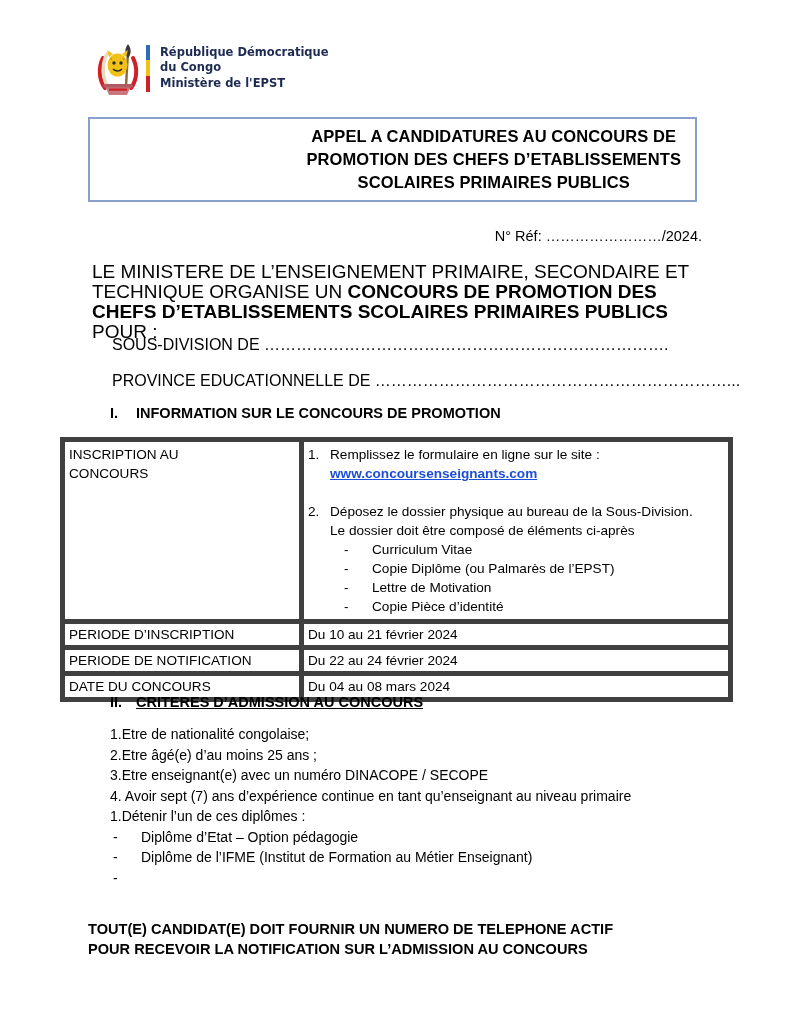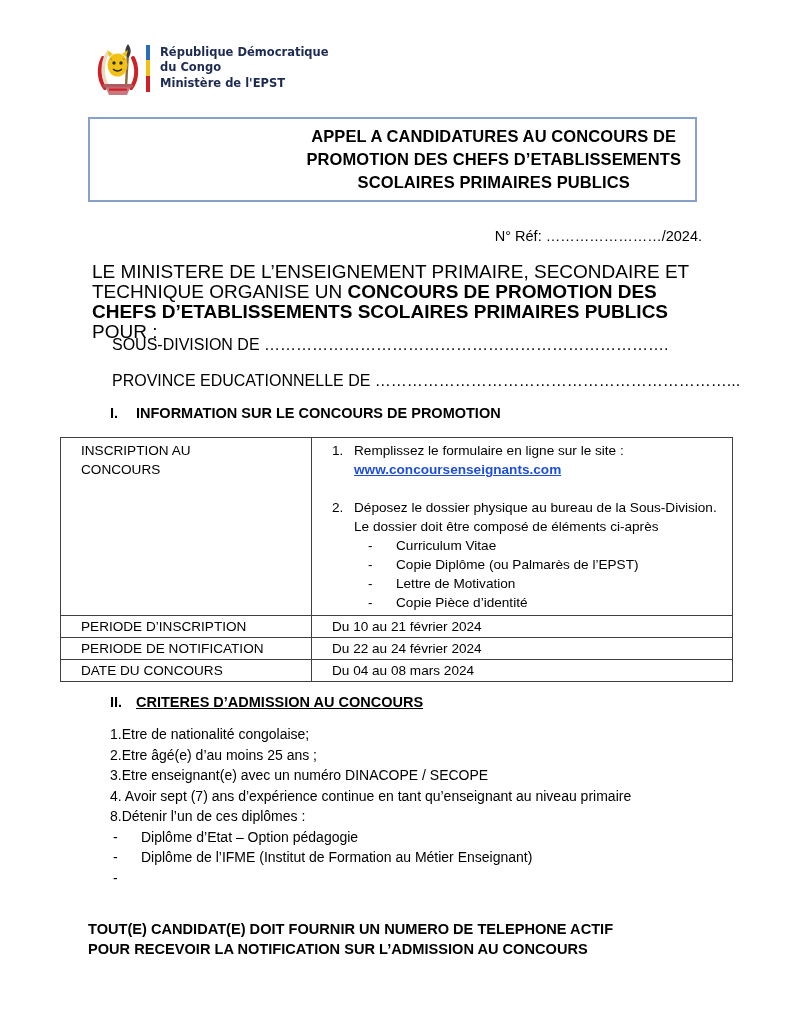--- a/index.html
+++ b/index.html
@@ -135,23 +135,23 @@
   .info-table {
     position: absolute;
     left: 60px;
     top: 437px;
     width: 673px;
     border-collapse: collapse;
     table-layout: fixed;
     font-size: 13.6px;
   }
   .info-table td {
-    border: 1px solid #404040;
+    border: 5px solid #404040;
     vertical-align: top;
-    padding: 3px 6px 3px 20px;
+    padding: 3px 6px 3px 4px;
     line-height: 19px;
   }
   .col-label { width: 224px; }
 
   .ol-steps {
     margin: 0;
     padding: 0;
     list-style: none;
   }
   .ol-steps > li {
@@ -323,21 +323,21 @@
     </tbody>
   </table>
 
   <div class="section-head sh-2"><span class="num">II.</span><span class="lbl">CRITERES D’ADMISSION AU CONCOURS</span></div>
 
   <div class="criteria">
     <div class="num-item">1.Etre de nationalité congolaise;</div>
     <div class="num-item">2.Etre âgé(e) d’au moins 25 ans ;</div>
     <div class="num-item">3.Etre enseignant(e) avec un numéro DINACOPE / SECOPE</div>
     <div class="long">4. Avoir sept (7) ans d’expérience continue en tant qu’enseignant au niveau primaire</div>
-    <div class="num-item">8.Détenir l’un de ces diplômes :</div>
+    <div class="num-item">1.Détenir l’un de ces diplômes :</div>
     <div class="dash-row"><span class="dash">-</span><span>Diplôme d’Etat – Option pédagogie</span></div>
     <div class="dash-row"><span class="dash">-</span><span>Diplôme de l’IFME (Institut de Formation au Métier Enseignant)</span></div>
     <div class="dash-row"><span class="dash">-</span></div>
   </div>
 
   <div class="notice">
     <div>TOUT(E) CANDIDAT(E) DOIT FOURNIR UN NUMERO DE TELEPHONE ACTIF</div>
     <div>POUR RECEVOIR LA NOTIFICATION SUR L’ADMISSION AU CONCOURS</div>
   </div>
 

